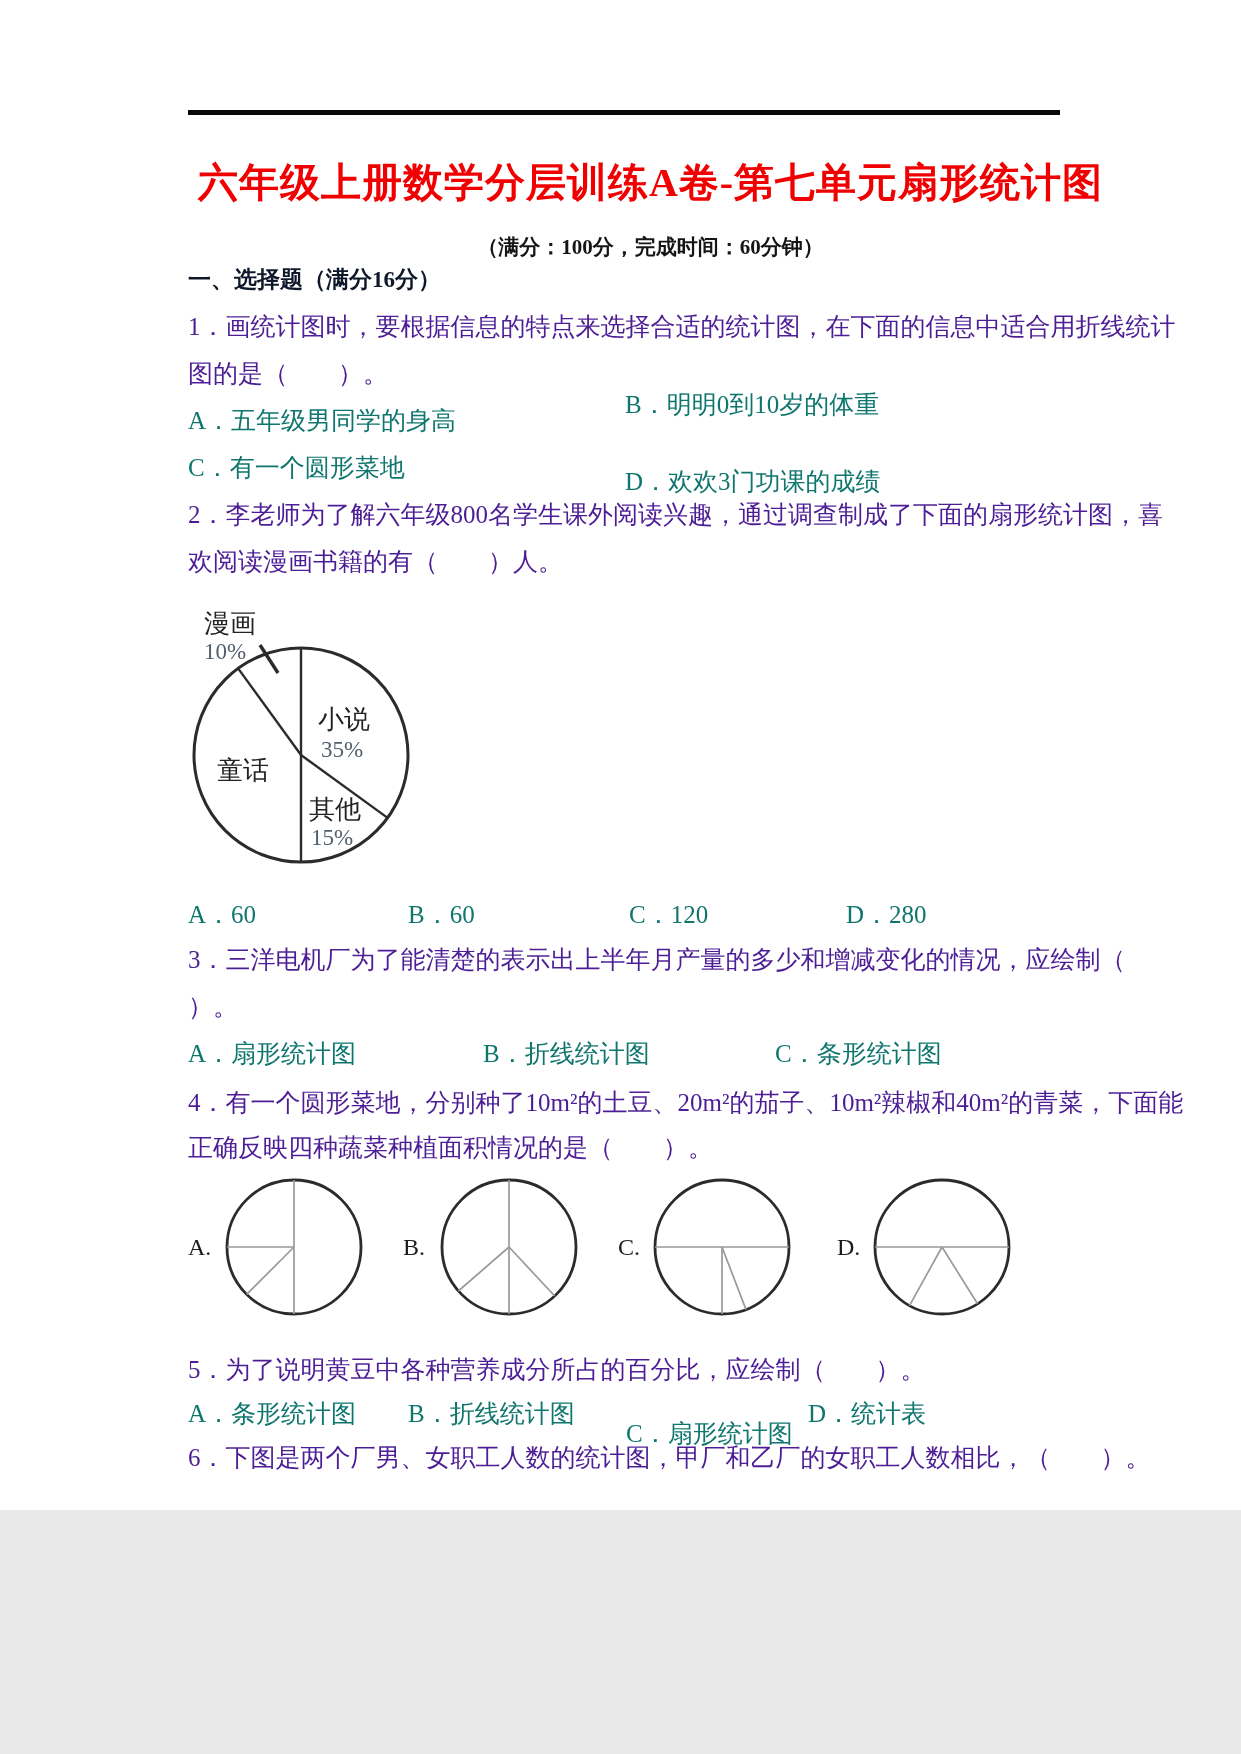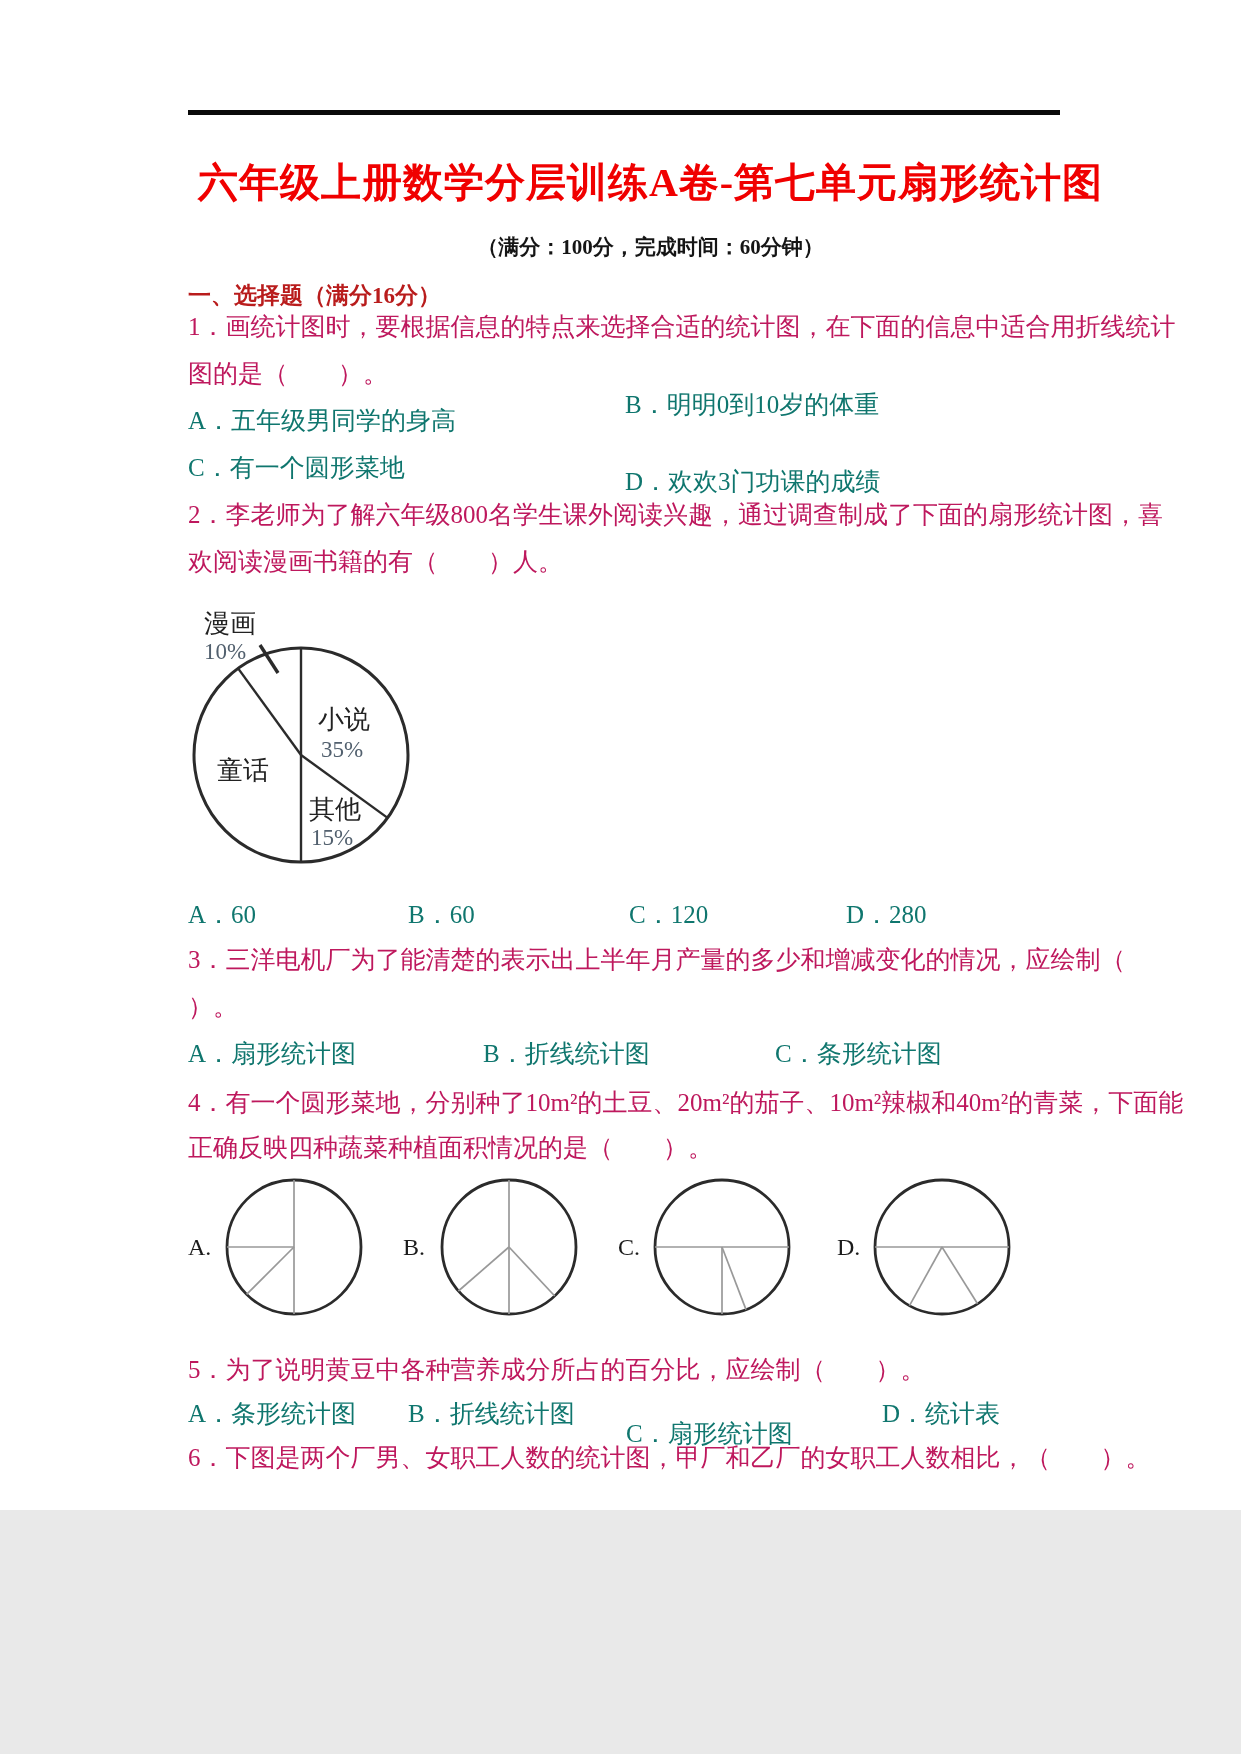--- a/index.html
+++ b/index.html
@@ -16,25 +16,25 @@
     position:absolute;left:30px;top:155px;width:1241px;
     text-align:center;font-size:40px;font-weight:bold;color:#f00000;
     letter-spacing:1px;white-space:pre;
   }
   .subtitle{
     position:absolute;left:30px;top:233px;width:1241px;
     text-align:center;font-size:21px;font-weight:bold;color:#151515;white-space:pre;
   }
   .section{
     position:absolute;left:188px;top:264px;
-    font-size:23px;font-weight:bold;color:#b91c1c;white-space:pre;margin-top:16px;
+    font-size:23px;font-weight:bold;color:#0f172a;white-space:pre;
   }
   .ln{
     position:absolute;white-space:pre;
-    font-size:25px;line-height:34px;color:#be185d;
+    font-size:25px;line-height:34px;color:#4c1d95;
   }
   .opt{
     position:absolute;white-space:pre;
     font-size:25px;line-height:34px;color:#0f766e;
   }
   .figlabel{
     position:absolute;white-space:pre;
     font-size:24px;color:#1b1b1b;
   }
   svg{position:absolute;overflow:visible;}
@@ -121,17 +121,17 @@
     <circle cx="75" cy="75" r="67" fill="none" stroke="#2b2b2b" stroke-width="2.8"></circle>
     <line x1="8" y1="75" x2="142" y2="75" stroke="#999999" stroke-width="1.7"></line>
     <line x1="75" y1="75" x2="42.5" y2="133.6" stroke="#999999" stroke-width="1.7"></line>
     <line x1="75" y1="75" x2="110.5" y2="131.8" stroke="#999999" stroke-width="1.7"></line>
   </svg>
 
   <div class="ln" style="left:188px;top:1353px">5．为了说明黄豆中各种营养成分所占的百分比，应绘制（        ）。</div>
   <div class="opt" style="left:188px;top:1397px">A．条形统计图</div>
   <div class="opt" style="left:408px;top:1397px">B．折线统计图</div>
   <div class="opt" style="left:626px;top:1417px">C．扇形统计图</div>
-  <div class="opt" style="left:882px;top:1397px">D．统计表</div>
+  <div class="opt" style="left:808px;top:1397px">D．统计表</div>
 
   <div class="ln" style="left:188px;top:1441px">6．下图是两个厂男、女职工人数的统计图，甲厂和乙厂的女职工人数相比，（        ）。</div>
 
 </div>
 
 </body></html>

